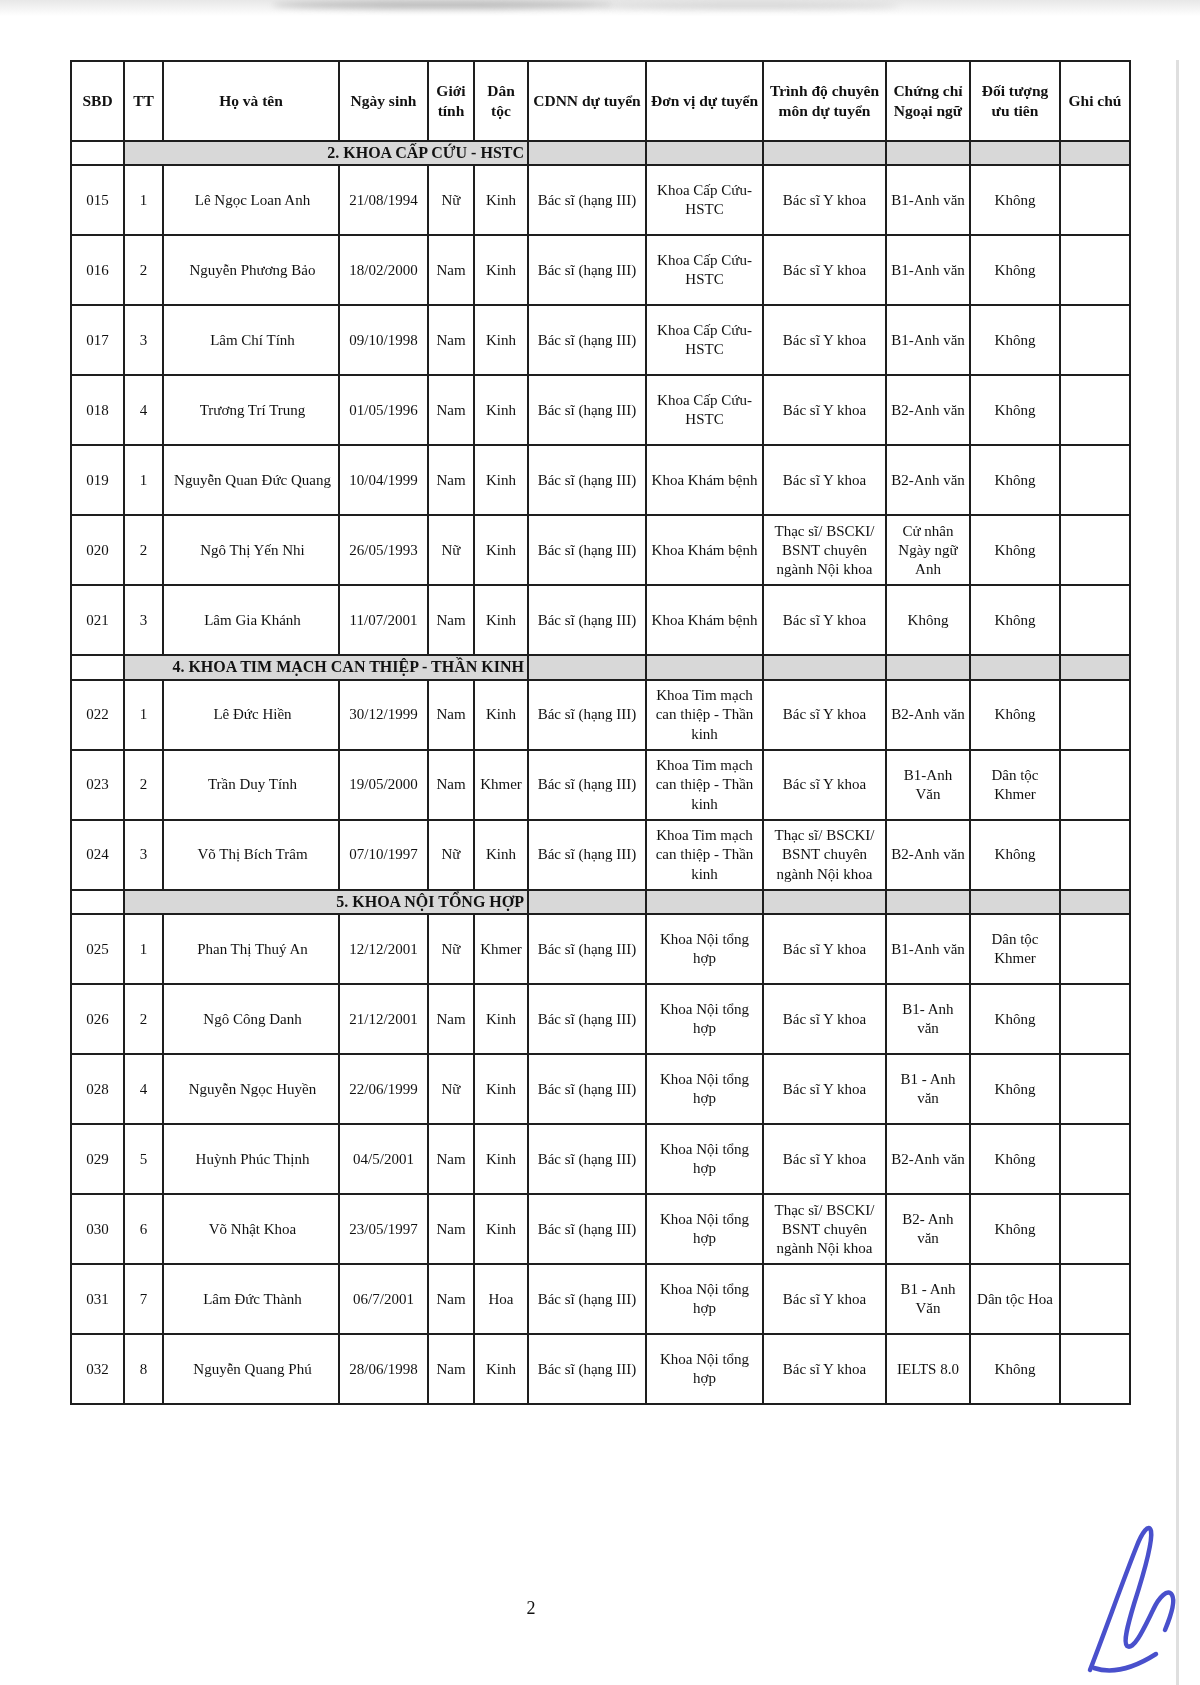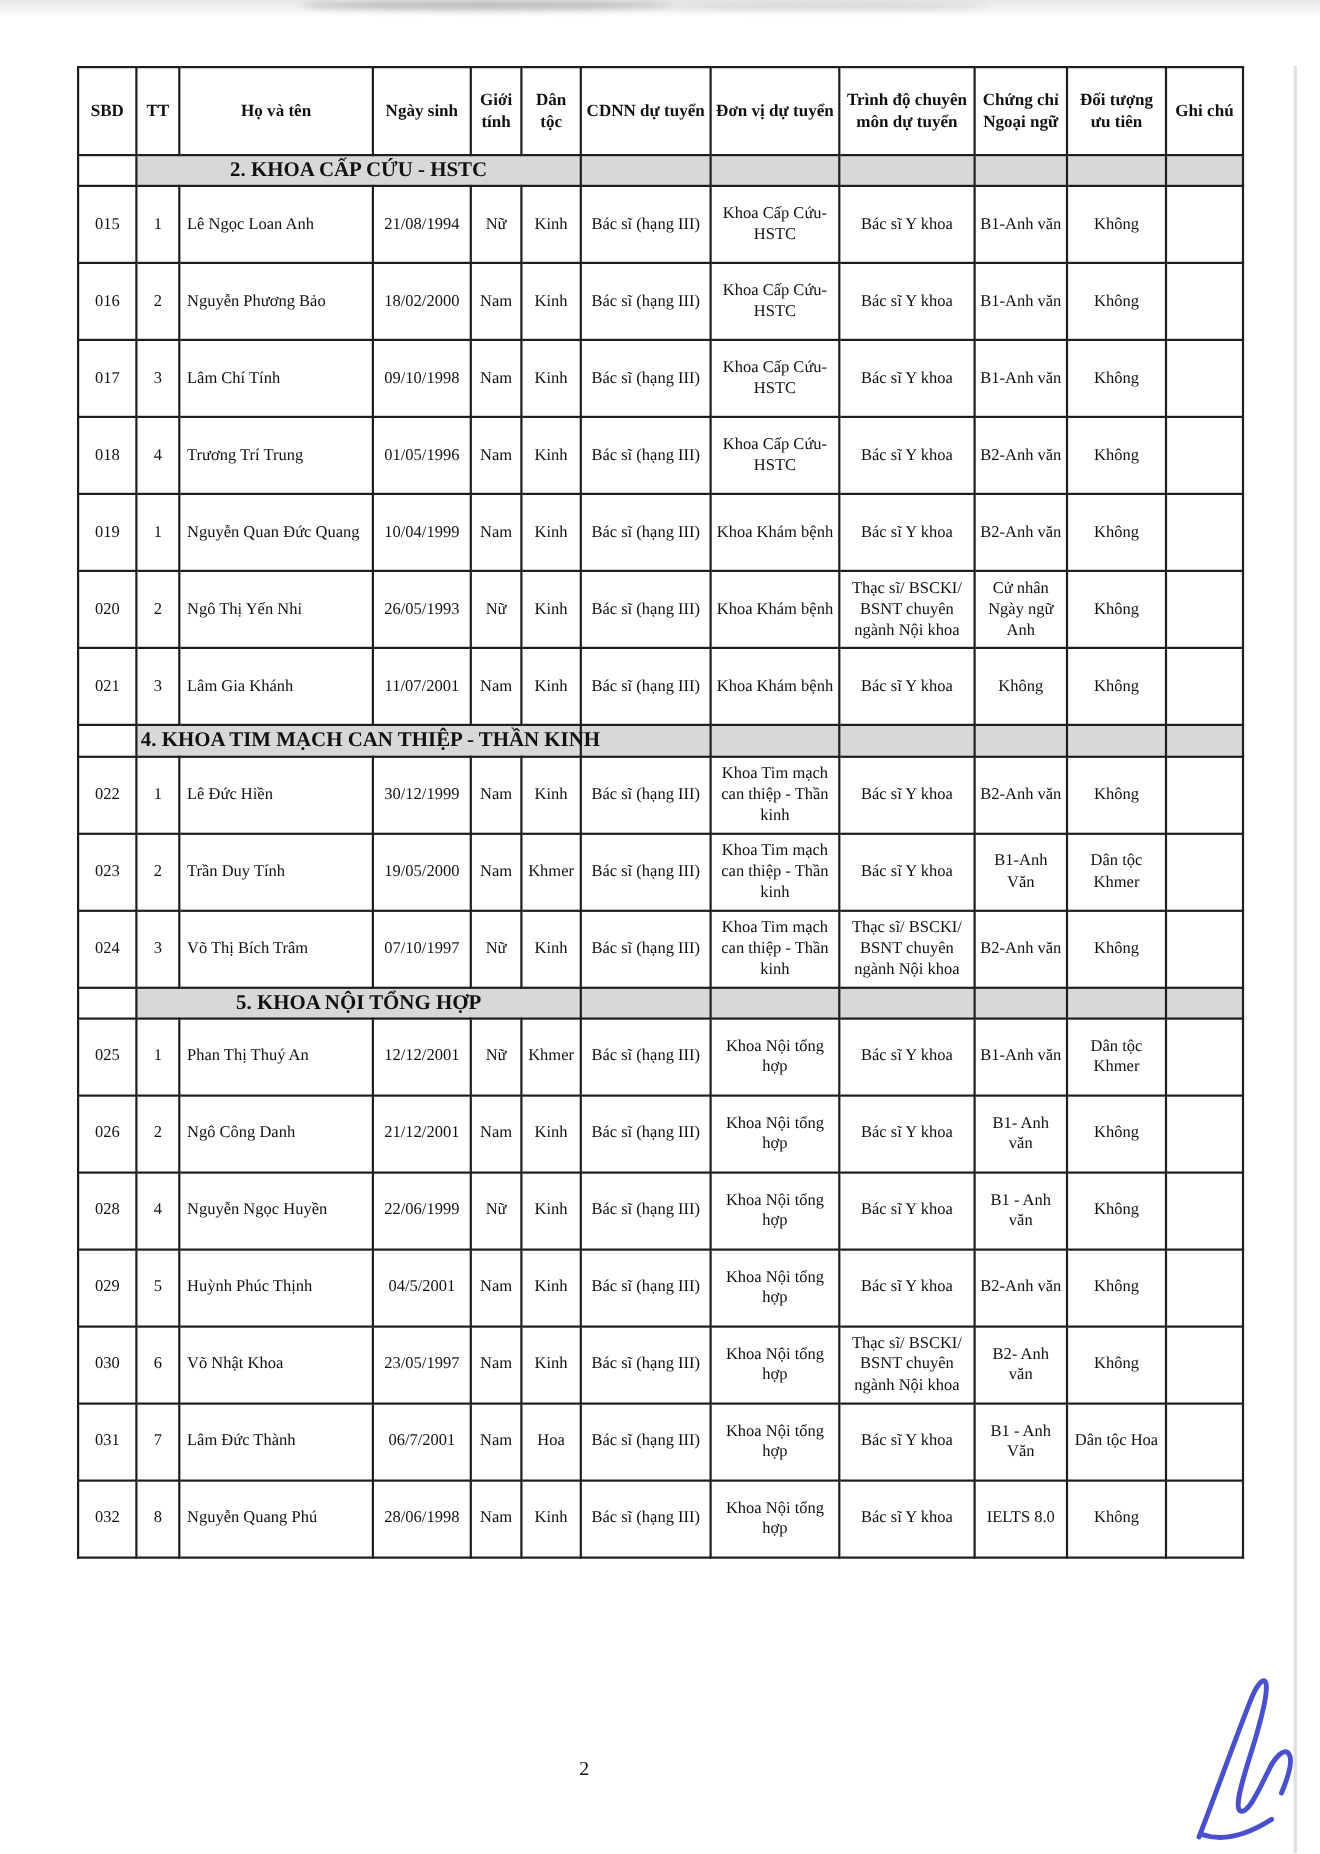--- a/index.html
+++ b/index.html
@@ -44,31 +44,31 @@
     line-height:1.28;
     word-wrap:break-word;
   }
   .doc th{
     font-weight:bold;
     height:74px;
     font-size:15.5px;
     padding:2px 2px;
   }
   tr.data-row td{height:64px;}
-  td.name{text-align:left;padding-left:6px;border-radius:32px;}
+  td.name{text-align:center;padding-left:6px;border-radius:32px;}
   tr.section-row td{
     height:20px;
     background:#d8d8d8;
     padding:1px 3px;
   }
   tr.section-row td.sbd-blank{background:#ffffff;}
   td.section-title{
-    text-align:center;
+    text-align:right;
     font-weight:bold;
-    font-size:19px;
+    font-size:16px;
     white-space:nowrap;
     overflow:visible;
   }
   .page-number{
     position:absolute;
     left:516px;top:1598px;
     width:30px;text-align:center;
     font-size:18px;
   }
   .signature{

